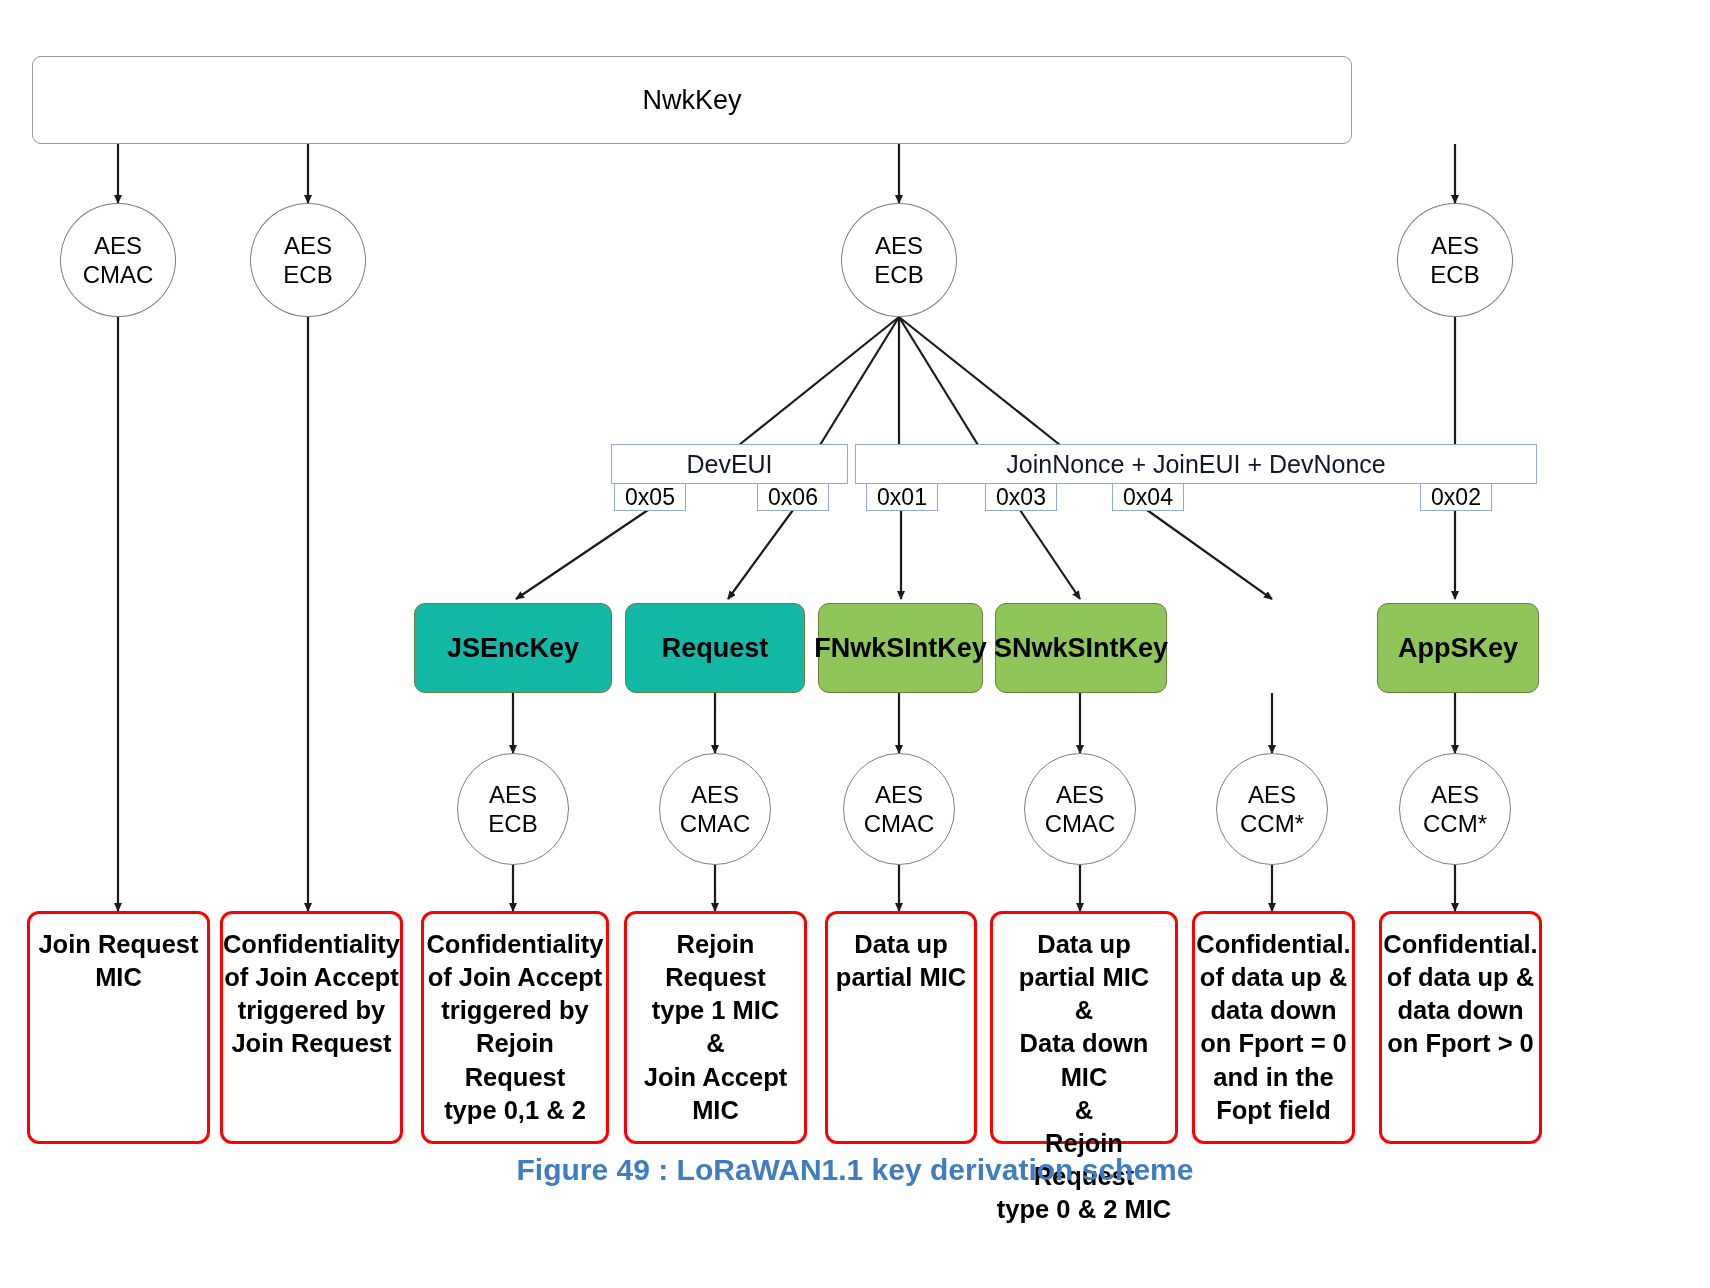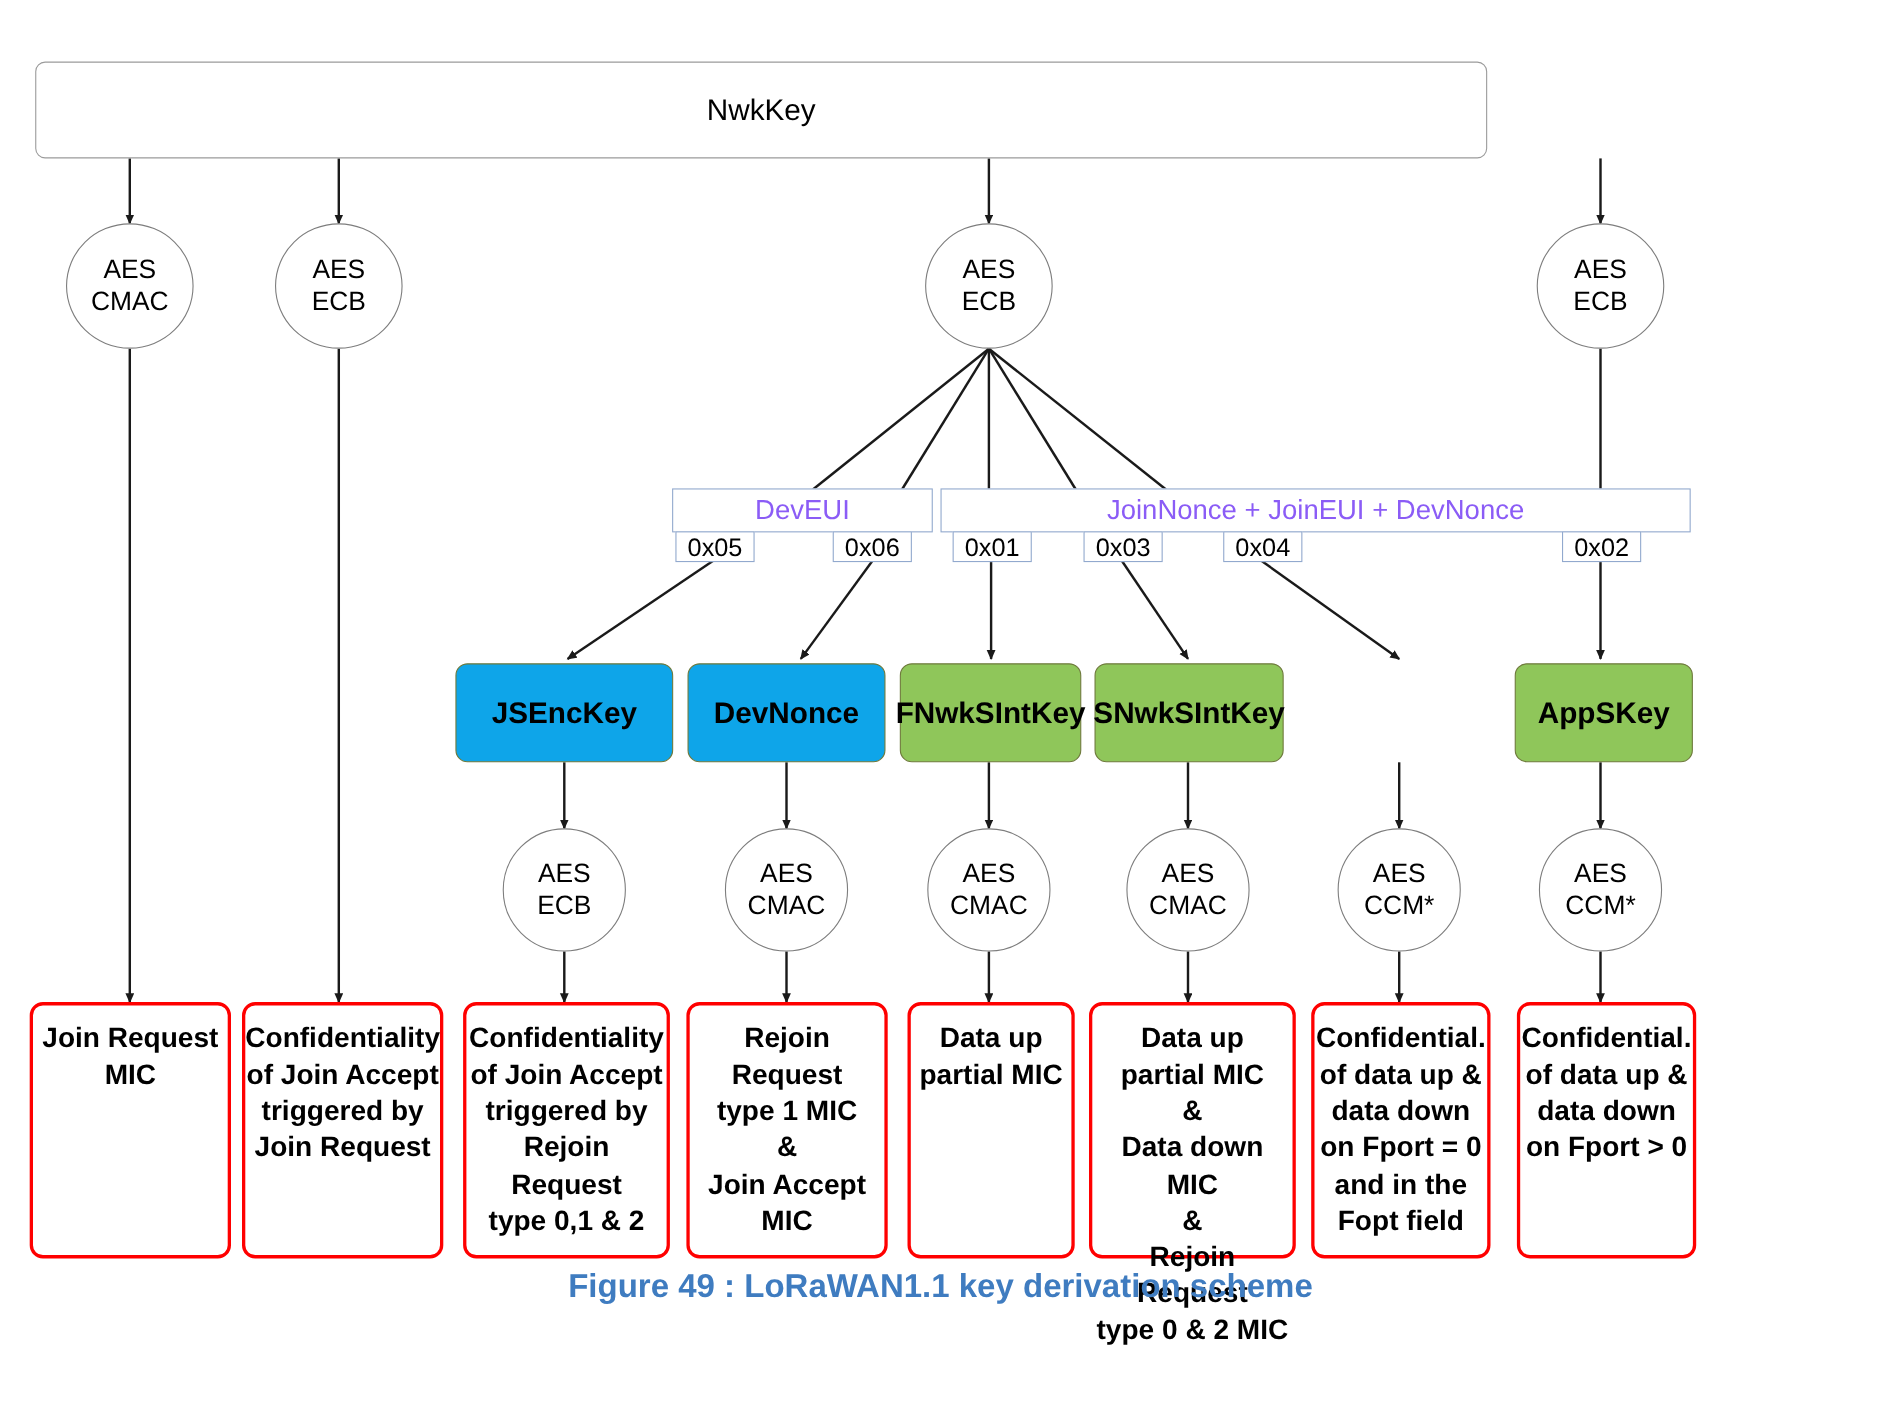--- a/index.html
+++ b/index.html
@@ -52,37 +52,37 @@
     line-height: 1.22;
     color: #000000;
     flex-direction: column;
     font-weight: 400;
   }
   
   .inputbox {
     border: 1.8px solid #92a9ce;
     background: #ffffff;
     font-size: 25px;
-    color: #8b5cf6;
+    color: #0f172a;
   }
   .hexbox {
     border: 1.8px solid #92a9ce;
     background: #ffffff;
     font-size: 23px;
     color: #000000;
   }
   
   .skey {
     border: 1.6px solid #6f7a3d;
     border-radius: 11px;
     font-size: 27px;
     font-weight: 600;
     color: #000000;
   }
-  .skey.yellow { background: #0ea5e9; align-items: center; }
+  .skey.yellow { background: #14b8a6; align-items: center; }
   .skey.green  { background: #8fc65a; }
   
   .usebox {
     border: 3px solid #ff0000;
     border-radius: 12px;
     background: #ffffff;
     font-size: 25.5px;
     font-weight: bold;
     line-height: 1.30;
     color: #000000;
@@ -210,21 +210,21 @@
     <span>0x04</span>
   </div>
   <div class="node hexbox" style="left:1420px; top:452px; width:72px; height:28px;">
     <span>0x02</span>
   </div>
 
   <div class="node skey yellow" style="left:414px; top:572px; width:198px; height:90px;">
     <span>JSEncKey</span>
   </div>
   <div class="node skey yellow" style="left:625px; top:572px; width:180px; height:90px;">
-    <span>DevNonce</span>
+    <span>Request</span>
   </div>
   <div class="node skey green" style="left:818px; top:572px; width:165px; height:90px;">
     <span>FNwkSIntKey</span>
   </div>
   <div class="node skey green" style="left:995px; top:572px; width:172px; height:90px;">
     <span>SNwkSIntKey</span>
   </div>
   <div class="node skey green" style="left:1377px; top:572px; width:162px; height:90px;">
     <span>AppSKey</span>
   </div>

